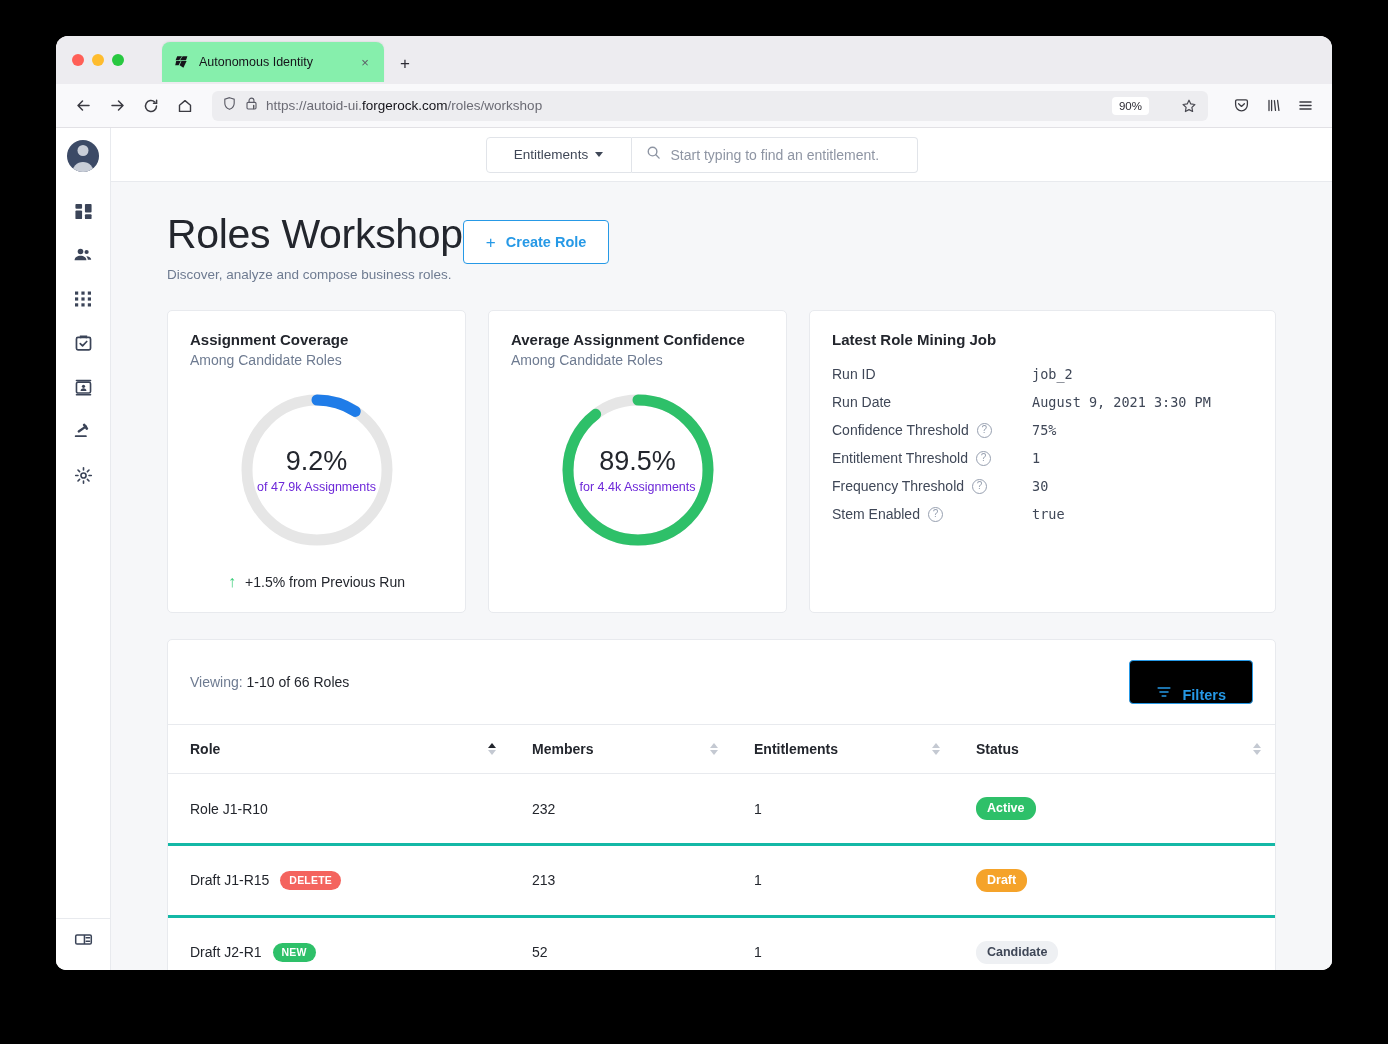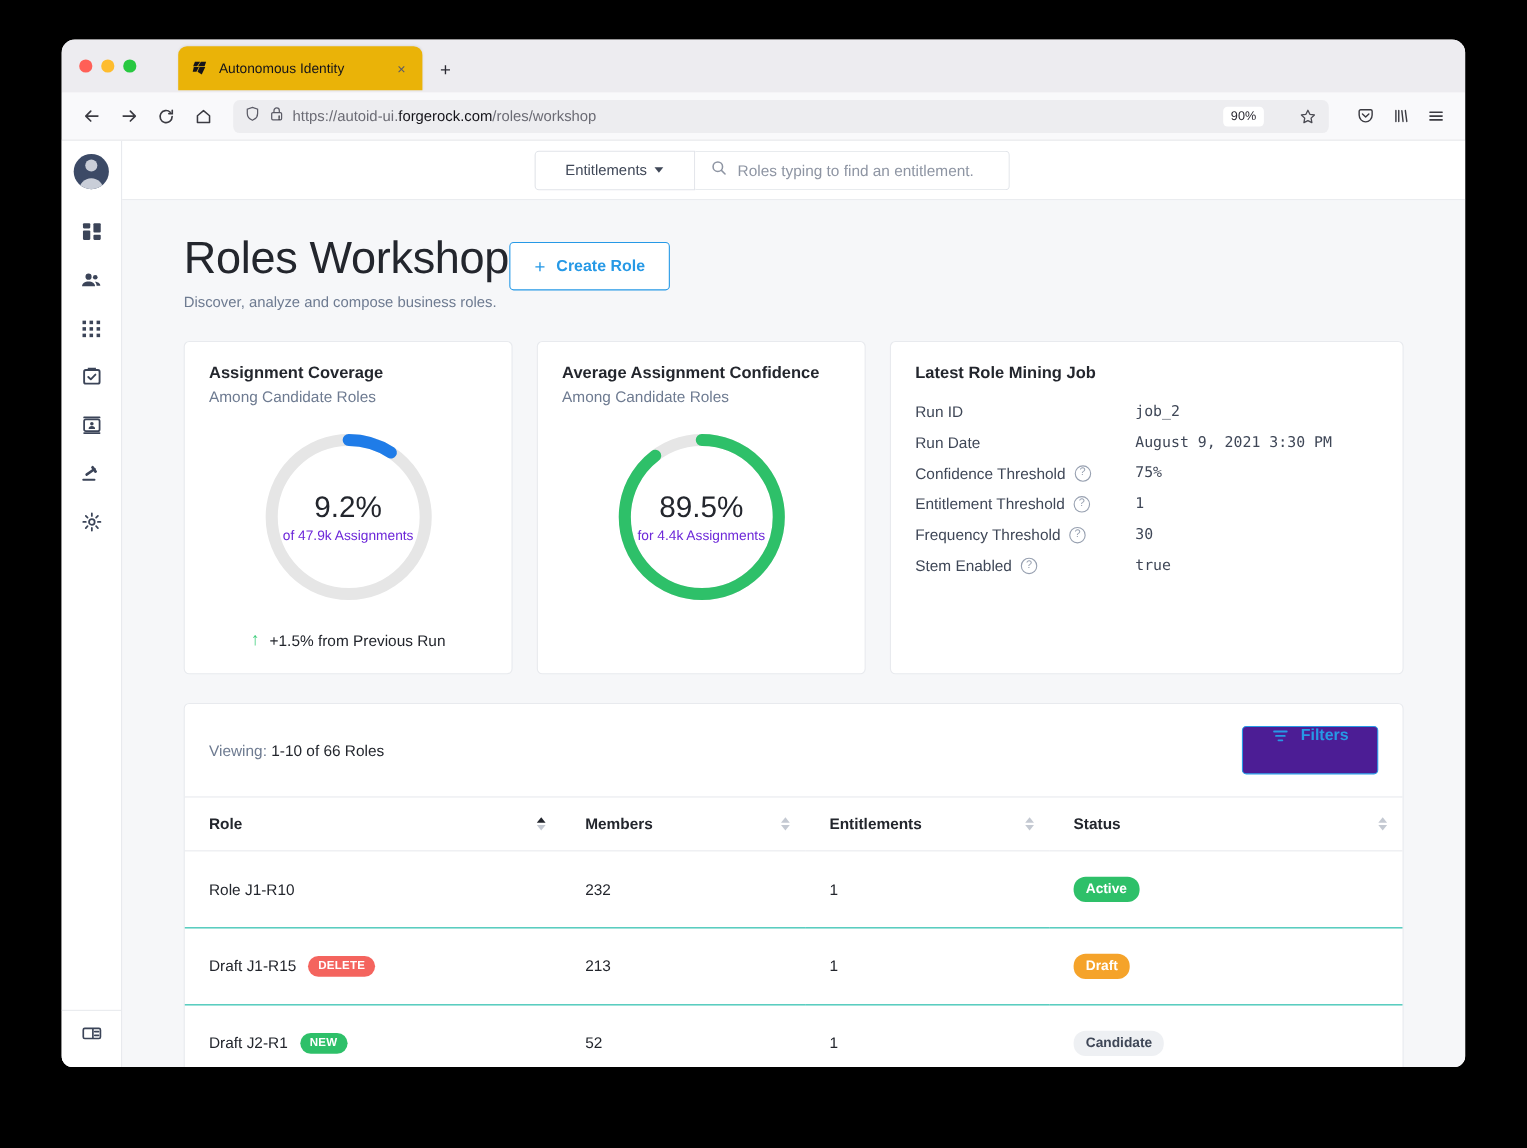--- a/index.html
+++ b/index.html
@@ -37,21 +37,21 @@
   }
   .tl { width: 12px; height: 12px; border-radius: 50%; }
   .tl.red { background: #ff5f57; }
   .tl.yellow { background: #febc2e; }
   .tl.green { background: #28c840; }
 
   .tab {
     margin-left: 92px;
     margin-bottom: 2px;
     width: 222px; height: 40px;
-    background: #eab308;
+    background: #86efac;
     border-radius: 8px 8px 0 0;
     display: flex; align-items: center;
     padding: 0 10px 0 12px;
     gap: 9px;
     box-shadow: 0 -1px 2px rgba(0,0,0,0.06);
   }
   .tab-favicon { width: 16px; height: 16px; flex: 0 0 16px; }
   .tab-title {
     flex: 1;
     font-size: 12.5px;
@@ -324,24 +324,24 @@
     border-bottom: 1px solid #e8eaee;
   }
   .viewing {
     font-size: 14px;
     color: #23262d;
   }
   .viewing .lbl { color: #6e7b91; }
   .btn-filters {
     border: 1px solid #2699e6;
     color: #2699e6;
-    background: #4c1d95;
+    background: #000000;
     border-radius: 4px;
     height: 44px;
-    display: flex; align-items: flex-start; justify-content: center;
+    display: flex; align-items: flex-end; justify-content: center;
     gap: 10px;
     padding: 0 26px;
     font-size: 14.5px;
     font-weight: 600;
   }
 
   table { width: 100%; border-collapse: collapse; }
   thead th {
     text-align: left;
     font-size: 14px;
@@ -359,21 +359,21 @@
     border-right: 4px solid transparent;
   }
   .sorter i.up { border-bottom: 5px solid #c4c9d2; }
   .sorter i.down { border-top: 5px solid #c4c9d2; }
   .sorter.active i.up { border-bottom-color: #23262d; }
 
   tbody td {
     font-size: 14px;
     color: #23262d;
     padding: 23px 0 23px 22px;
-    border-bottom: 1px solid #14b8a6;
+    border-bottom: 3px solid #14b8a6;
     vertical-align: middle;
   }
   .col-role { width: 342px; }
   .col-members { width: 222px; }
   .col-ent { width: 222px; }
   .role-cell { display: flex; align-items: center; gap: 11px; }
 
   .tag {
     font-size: 10.5px;
     font-weight: 700;
@@ -597,21 +597,21 @@
             <span>Entitlements</span>
             <span class="caret-down"></span>
           </div>
           <div class="search-field">
             <span>
               <svg width="15" height="15" viewBox="0 0 16 16" fill="none" stroke="#8e95a3" stroke-width="1.5" stroke-linecap="round">
                 <circle cx="7" cy="7" r="4.6"></circle>
                   <path d="M10.5 10.5 14 14"></path>
               </svg>
             </span>
-            <span class="search-ph">Roles typing to find an entitlement.</span>
+            <span class="search-ph">Start typing to find an entitlement.</span>
           </div>
         </div>
       </div>
 
       <div class="main">
 
         <div class="page-head">
           <div>
             <div class="page-title">Roles Workshop</div>
             <div class="page-sub">Discover, analyze and compose business roles.</div>

